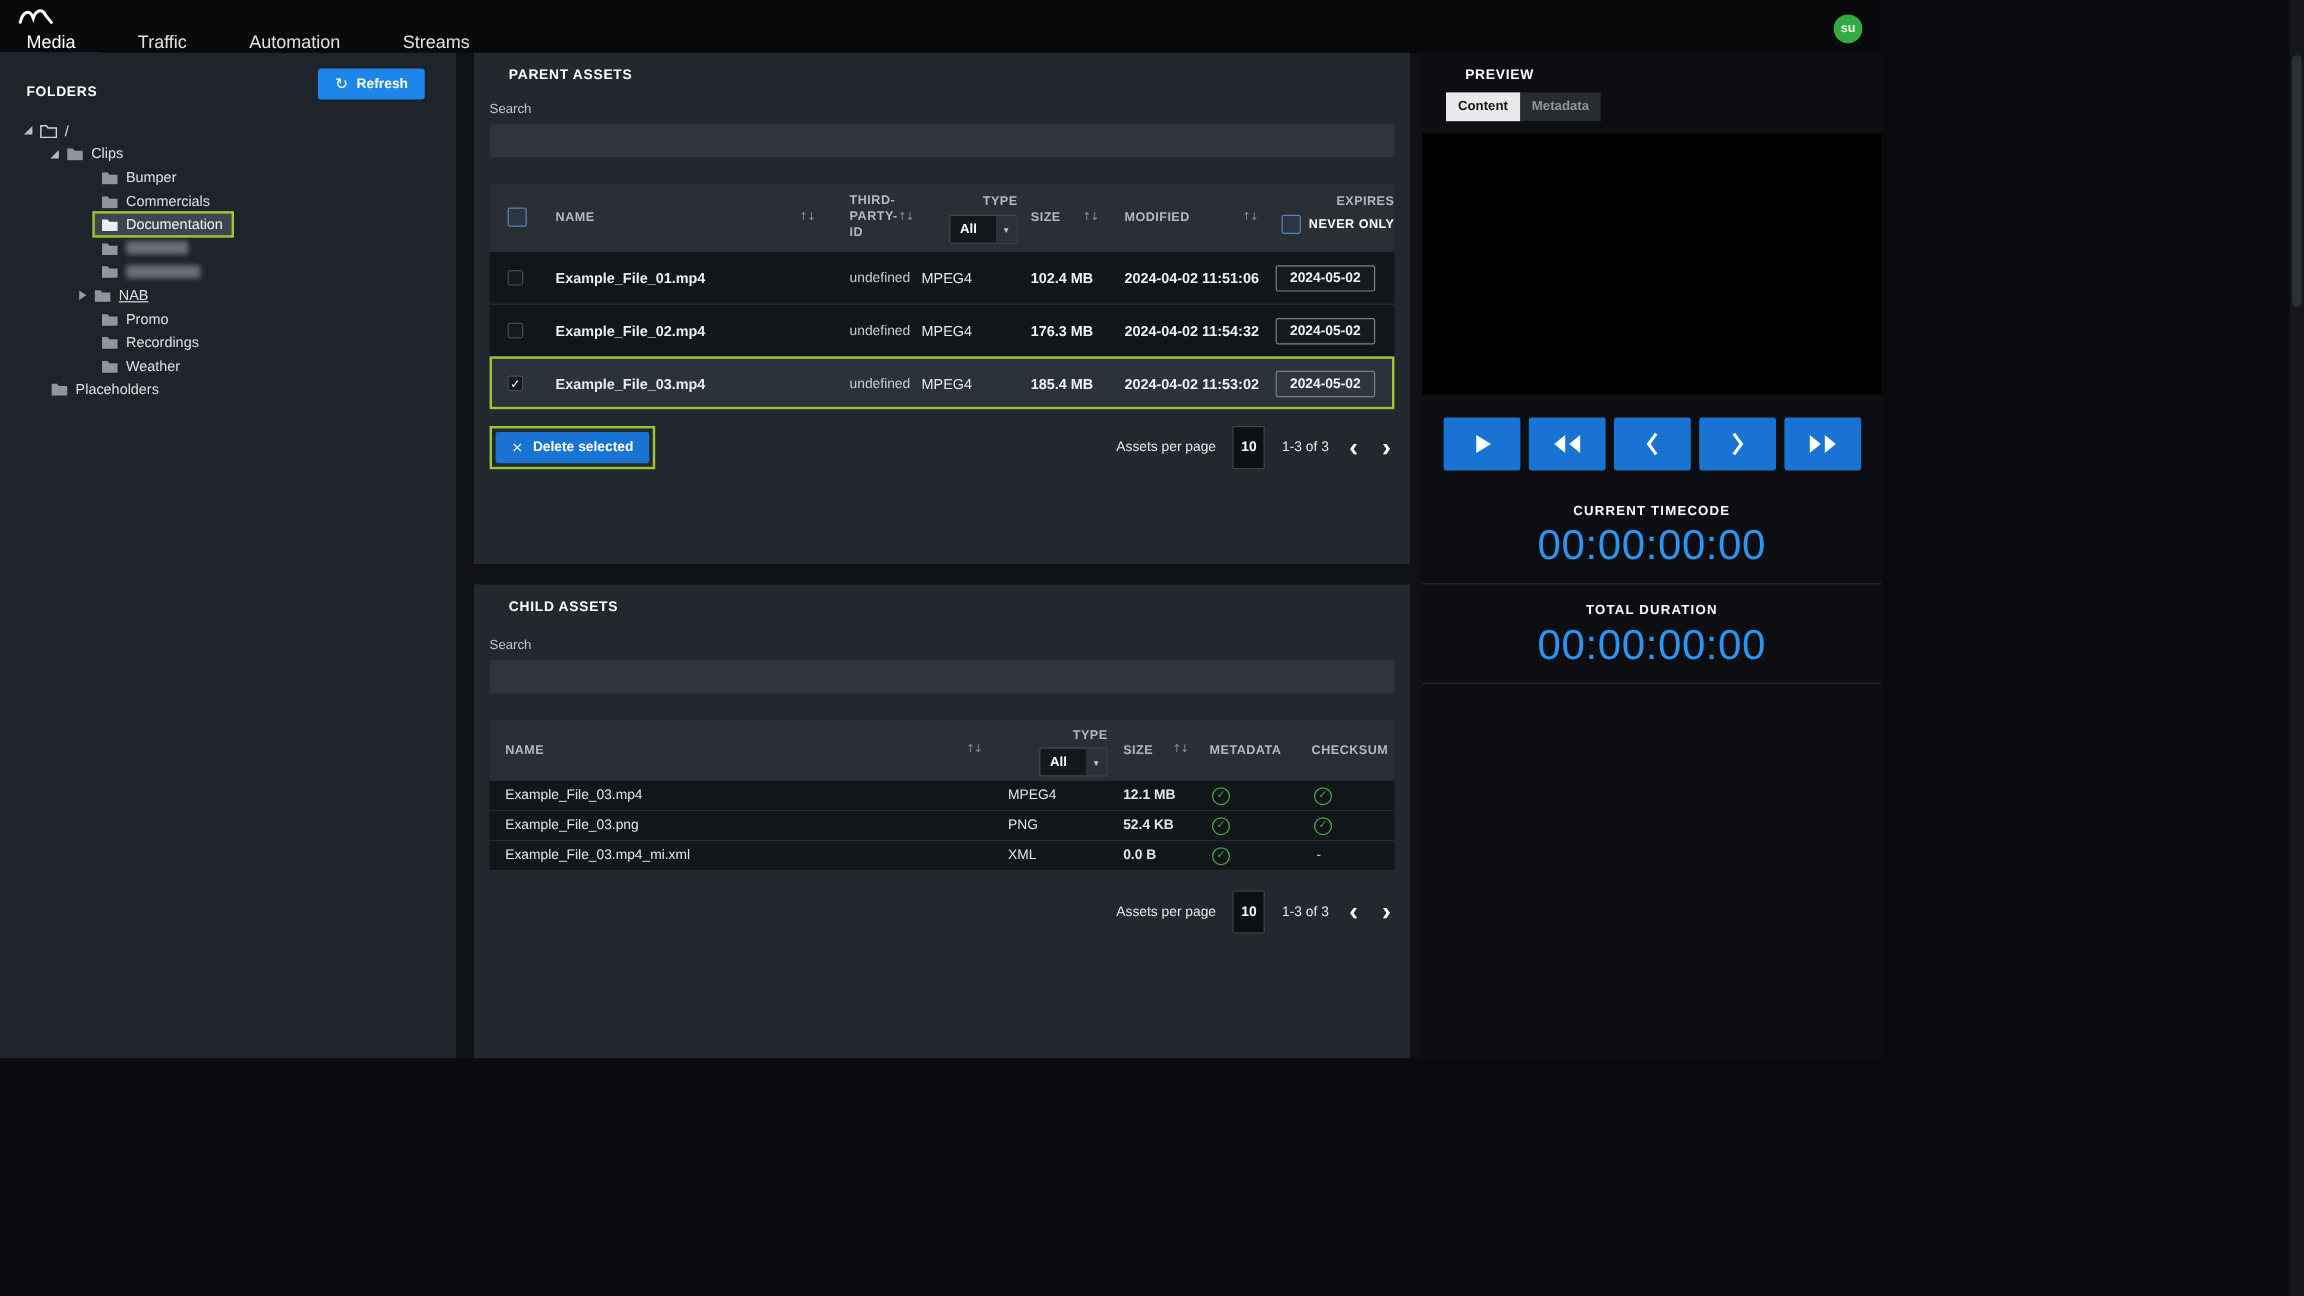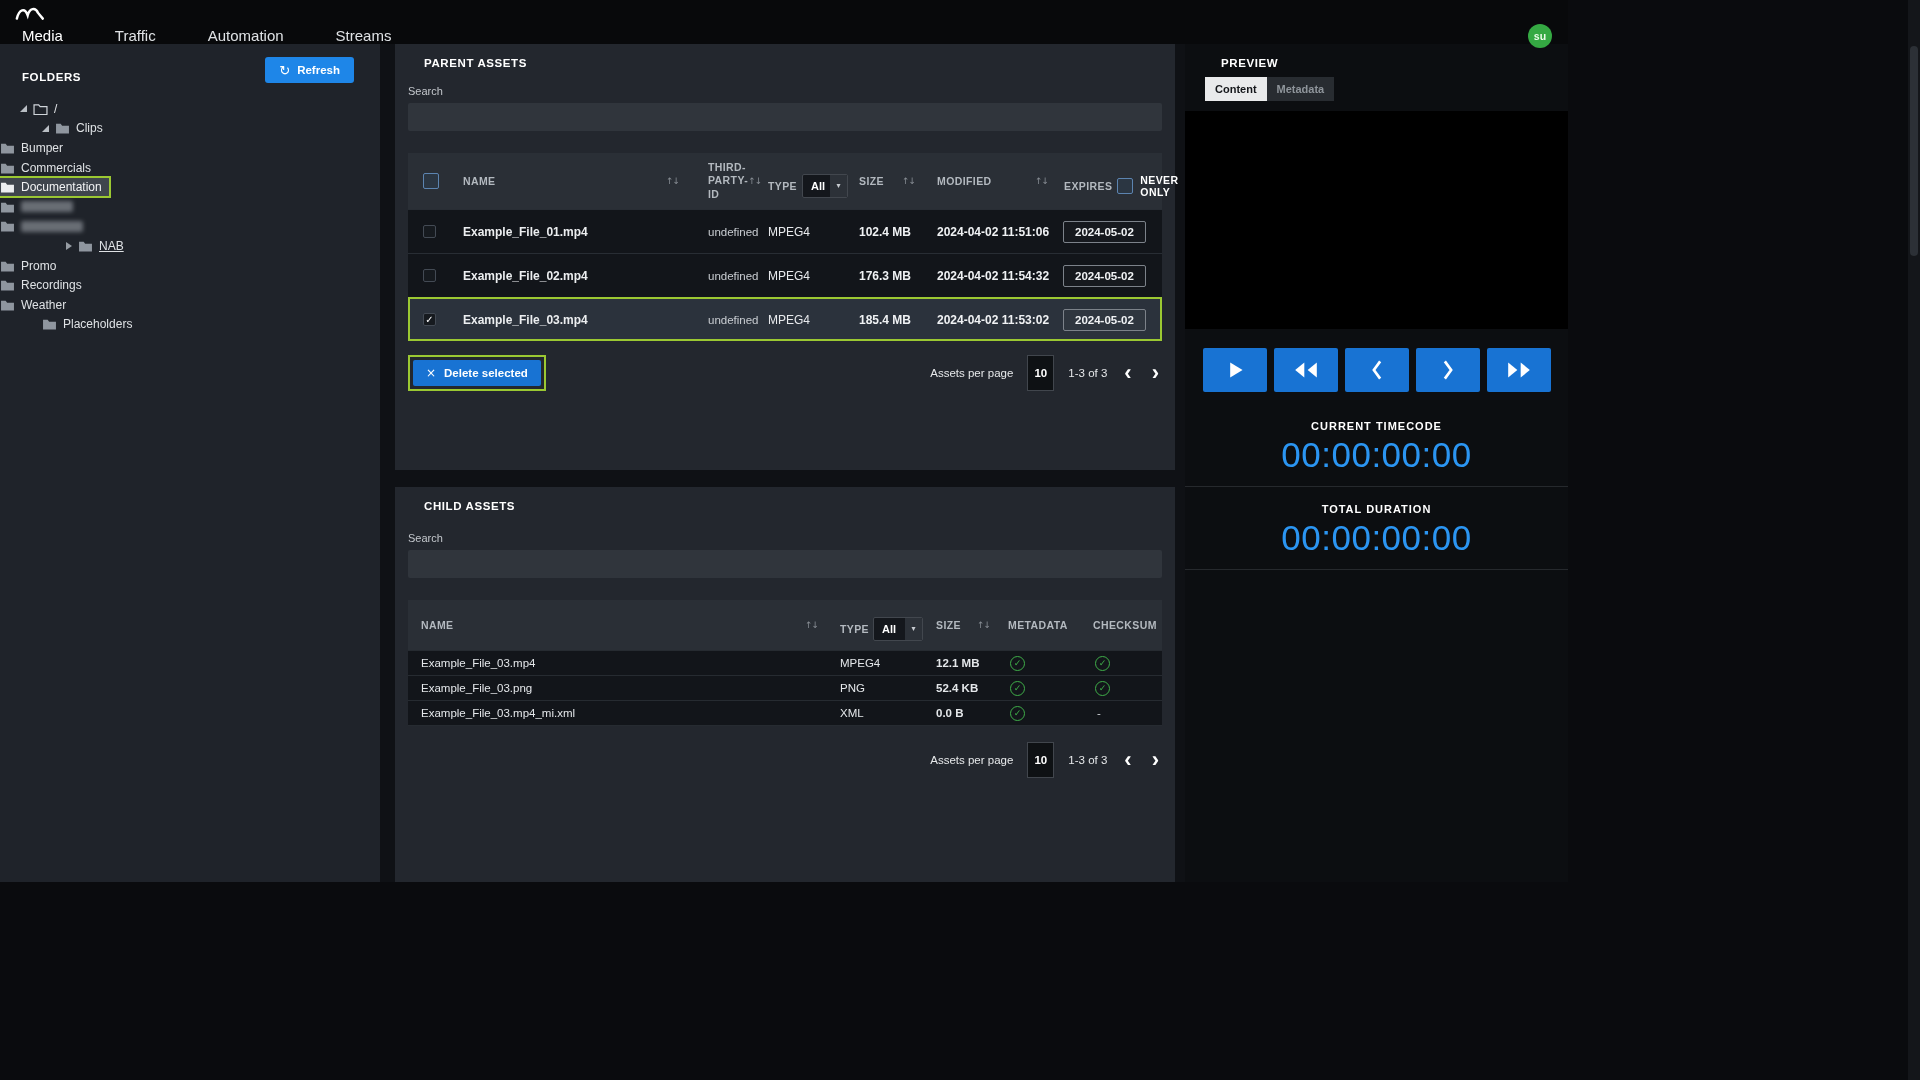--- a/index.html
+++ b/index.html
@@ -6,37 +6,37 @@
   html,body { width:1920px; height:1080px; background:#0a0b0e; font-family:"Liberation Sans",sans-serif; }
   .stage { position:relative; width:1920px; height:1080px; background:#0a0b0e; overflow:hidden; }
   .app { position:absolute; left:0; top:0; width:1568px; height:882px; background:#0f1115; overflow:hidden; }
 
   
   .topbar { height:44px; background:#08090b; display:flex; align-items:stretch;flex-direction:column; }
   .logo-wrap { width:62px; display:flex; align-items:center; justify-content:center; }
   .tabs { display:flex; gap:8px; }
   .tab { display:flex; align-items:center; padding:3px 22px 0 22px; font-size:15px; color:#dfe2e5; border-bottom:3px solid transparent; cursor:pointer; }
   .tab.active { color:#ffffff; border-bottom-color:#1e86e8; }
-  .avatar { position:absolute; left:1528px; top:24px; width:24px; height:24px; border-radius:50%; background:#35a943; color:#eafbe9; font-size:10.5px; font-weight:700; display:flex; align-items:center; justify-content:center; }
+  .avatar { position:absolute; left:1528px; top:12px; width:24px; height:24px; border-radius:50%; background:#35a943; color:#eafbe9; font-size:10.5px; font-weight:700; display:flex; align-items:center; justify-content:center; }
 
   
   .body-row { display:flex; height:838px; background:#0f1115; }
   .sidebar { width:380px; background:#1f232a; flex:none; }
   .center { width:805px; flex:none; padding:0 10px 0 15px; display:flex; flex-direction:column; }
   .preview { width:383px; flex:none; background:#0c0e11; }
 
   
   .side-head { padding:13px 26px 0 22px; display:flex; justify-content:space-between; align-items:flex-end; }
   .side-title { font-size:11.5px; font-weight:700; letter-spacing:.6px; color:#ffffff; }
   .btn-refresh { height:26px; background:#1e86e8; border:none; border-radius:3px; color:#fff; font-family:inherit; font-size:11.5px; font-weight:700; display:flex; align-items:center; gap:7px; padding:0 14px; cursor:pointer; }
   .glyph { font-family:"DejaVu Sans",sans-serif; }
   .ref-ic { font-size:13px; font-weight:400; }
   .tree { list-style:none; margin-top:16px; }
   .tree-item { height:19.6px; display:flex; align-items:center; gap:6px; font-size:12px; color:#dfe2e5; cursor:pointer; }
-  .d0 { padding-left:20px; } .d1 { padding-left:42px; } .d2 { } .d2a { padding-left:66px;text-decoration:underline; }
+  .d0 { padding-left:20px; } .d1 { padding-left:42px; } .d2 { padding-left:84px; } .d2a { padding-left:66px;text-decoration:underline; }
   .tw { flex:none; }
   .tw.exp { width:0; height:0; border-left:7px solid transparent; border-bottom:7px solid #b9bec4; }
   .tw.col { width:0; height:0; border-top:4px solid transparent; border-bottom:4px solid transparent; border-left:6px solid #969ca3; }
   .fico { width:15px; height:12px; flex:none; }
   .fico path { fill:#8f969f; }
   .fico.outline path { fill:none; stroke:#cfd4d9; stroke-width:1.3; }
   .fico.white path { fill:#eceef0; }
   .sel-box { display:inline-flex; align-items:center; gap:6px; border:2px solid #9bc832; background:#3f454d; padding:2px 7px 2px 5px; margin-left:-7px; }
   .sel-box .tlabel { color:#f2f3f4; }
   .redacted { display:inline-block; height:11px; background:#71767d; border-radius:2px; filter:blur(2px); opacity:.9; }
@@ -55,21 +55,21 @@
   .prow { display:grid; grid-template-columns:40px 245px 65px 90px 75px 135px 1fr; }
   .phead { height:56px; background:#2a2f36; }
   .pdata { height:44px; background:#12151a; border-top:1px solid #282d34; cursor:pointer; }
   .pdata.sel { background:#2b323c; outline:2px solid #9bc832; outline-offset:-2px; position:relative; z-index:1; }
   .pc { display:flex; align-items:center; }
   .pc.pl { padding-left:15px; }
   .hlabel { font-size:10.5px; font-weight:700; letter-spacing:.4px; color:#b3b9bf; }
   .sort { font-size:9px; color:#878d94; letter-spacing:-1px; cursor:pointer; }
   .sb { justify-content:space-between; padding-right:14px; }
   .tpid-label { width:48px; line-height:1.3; }
-  .pc.colv { flex-direction:row; align-items:center; justify-content:flex-start; padding-top:9px; gap:5px; }
+  .pc.colv { flex-direction:column; align-items:flex-end; justify-content:flex-start; padding-top:9px; gap:5px; }
   .dd { display:flex; height:24px; width:57px; border:1px solid #42474e; border-radius:2px; overflow:hidden; background:#14171c; cursor:pointer; }
   .dd-val { flex:1; display:flex; align-items:center; padding-left:8px; font-size:11px; font-weight:700; color:#fff; }
   .dd-caret { width:17px; background:#2c3138; display:flex; align-items:center; justify-content:center; font-size:8px; color:#c7cbd0; }
   .nev { display:flex; align-items:center; gap:7px; }
   .cb { display:inline-flex; align-items:center; justify-content:center; border-radius:2px; font-size:10px; color:#fff; cursor:pointer; flex:none; }
   .cb-blue { width:16px; height:16px; border:1px solid #5c84b0; background:#2b3642; }
   .cb-dark { width:13px; height:13px; border:1px solid #434a54; background:#161a1f; }
   .cell-name { font-size:12px; font-weight:600; color:#eceef0; }
   .cell-dim { font-size:11.5px; color:#c9cdd2; }
   .cell { font-size:12px; color:#e8eaed; }

